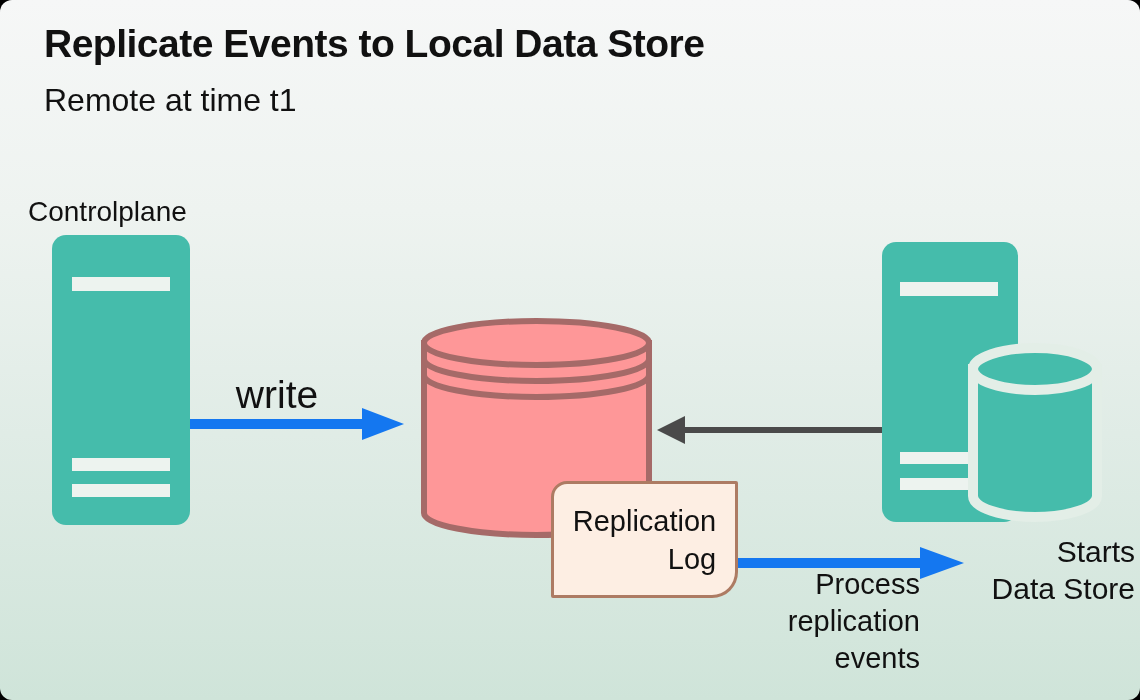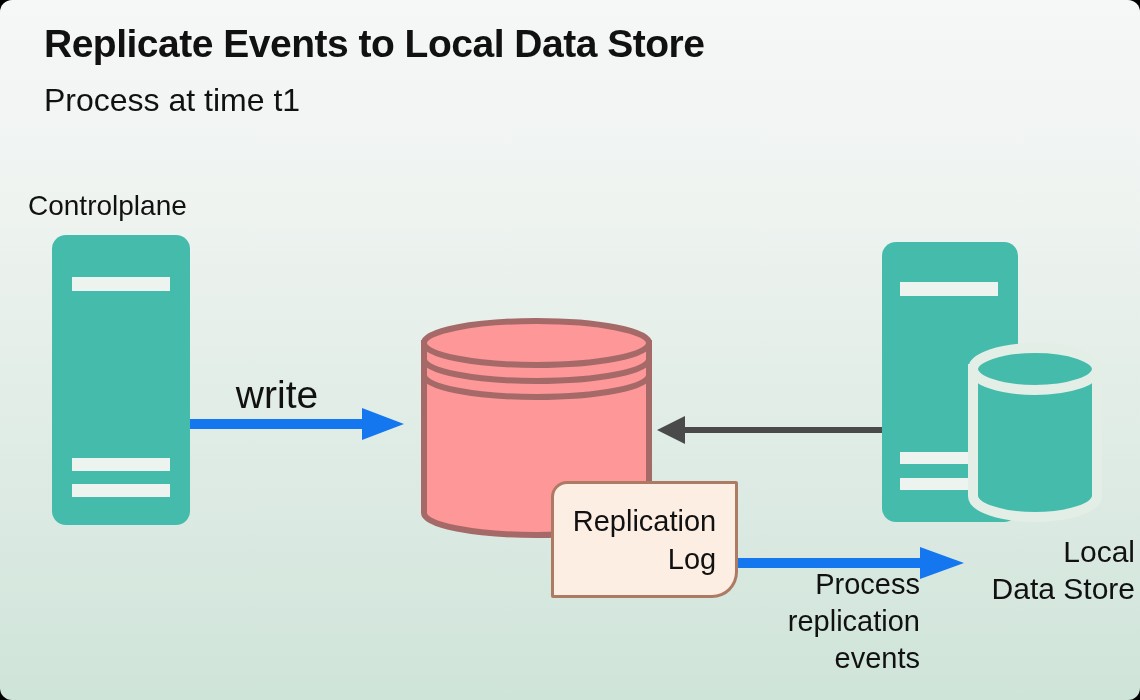--- a/index.html
+++ b/index.html
@@ -16,21 +16,21 @@
   .title {
     left: 44px; top: 22px;
     font-size: 39px; font-weight: 700; letter-spacing: -0.5px;
     white-space: nowrap;
   }
   .subtitle {
     left: 44px; top: 82px;
     font-size: 32px; font-weight: 400;
     white-space: nowrap;
   }
-  .node-label { font-size: 28px; white-space: nowrap; }
+  .node-label { font-size: 28px; white-space: nowrap; margin-top: 6px; }
   .arrow-label { font-size: 39px; text-align: center; }
   .multiline { white-space: pre-line; text-align: right; }
 
   .server {
     background: #45BCAB;
     border-radius: 14px;
   }
   .server .slot { position: absolute; background: #EDF3EF; }
 
   
@@ -74,21 +74,21 @@
     font-size: 29px; line-height: 38px;
     z-index: 6;
   }
 </style>
 </head>
 <body>
 
 <div id="canvas">
 
   <div class="abs title">Replicate Events to Local Data Store</div>
-  <div class="abs subtitle">Process at time t1</div>
+  <div class="abs subtitle">Remote at time t1</div>
 
   <div class="abs node-label" id="cp-label">Controlplane</div>
   <div class="abs server" id="cp-server">
     <div class="slot"></div>
     <div class="slot s1"></div>
     <div class="slot s2"></div>
     <div class="slot s3"></div>
   </div>
 
   <div class="abs arrow-label" id="write-label">write</div>
@@ -112,21 +112,21 @@
   <div class="abs server" id="dp-server">
     <div class="slot s1"></div>
     <div class="slot s2"></div>
     <div class="slot s3"></div>
   </div>
 
   <svg class="abs" id="local-cyl" width="144" height="190" viewBox="0 0 144 190">
     <path class="tealcyl" d="M10 31 L10 158 A62 21 0 0 0 134 158 L134 31 Z" fill="#45BCAB"></path>
     <ellipse class="tealcyl" cx="72" cy="31" rx="62" ry="21" fill="#45BCAB"></ellipse>
   </svg>
-  <div class="abs multiline" id="lds-label">Local
+  <div class="abs multiline" id="lds-label">Starts
 Data Store</div>
 
   <div class="abs" id="replog">
     <div class="multiline">Replication
 Log</div>
   </div>
 
   <svg class="abs" id="proc-arrow" width="228" height="38" viewBox="0 0 228 38">
     <line x1="0" y1="19" x2="184" y2="19" stroke-width="10" stroke="#1477F0"></line>
     <polygon points="182,3 226,19 182,35" fill="#1477F0"></polygon>

